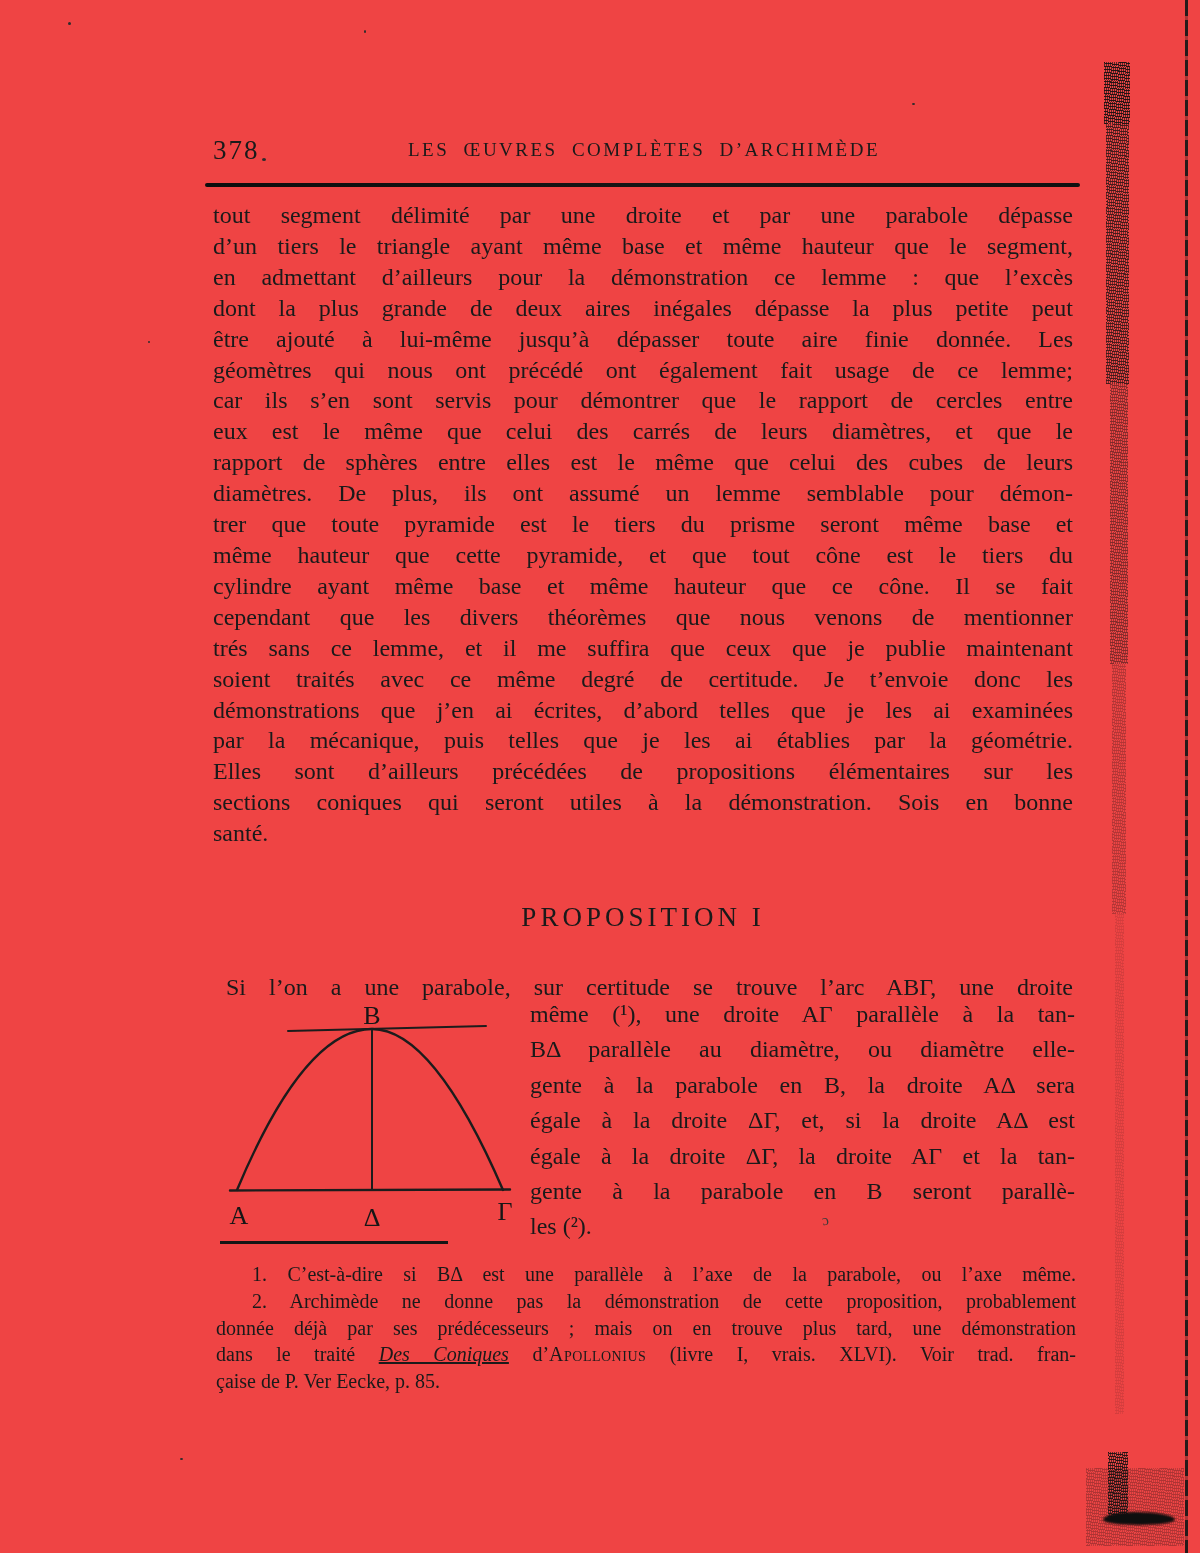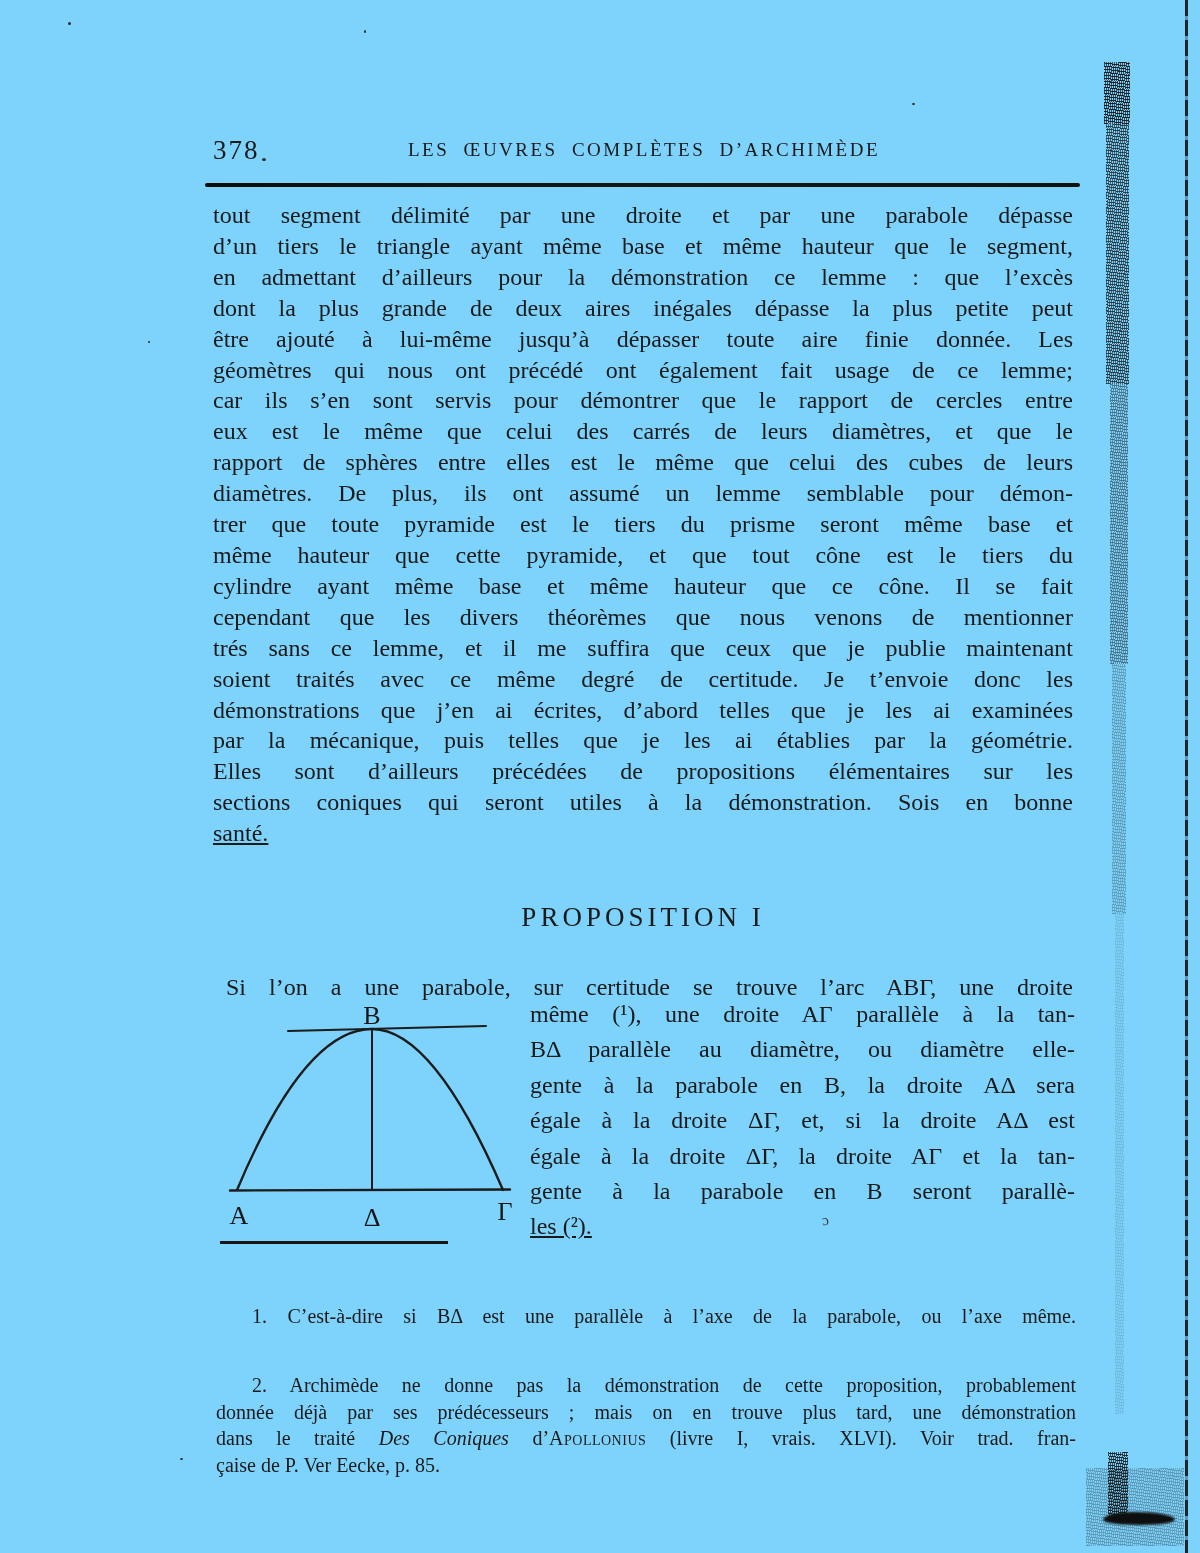--- a/index.html
+++ b/index.html
@@ -1,51 +1,51 @@
 <!DOCTYPE html>
 <html><head>
 <meta charset="utf-8">
 <style>
   html,body{margin:0;padding:0;background:#e8e8e8;}
   #page{
-    position:relative;width:1200px;height:1553px;background:#7dd3fc;
+    position:relative;width:1200px;height:1553px;background:#ef4444;
     font-family:"Liberation Serif","DejaVu Serif",serif;color:#1a1a1a;
     overflow:hidden;margin:0 auto;
   }
   
   #header{position:absolute;left:213px;top:133px;width:862px;height:32px;}
   #page-number{position:absolute;left:0;top:2px;font-size:27px;letter-spacing:2px;}
   #header-title{position:absolute;left:0;right:0;top:6px;text-align:center;
     font-size:19px;letter-spacing:2.5px;word-spacing:7px;}
   #header-rule{position:absolute;left:205px;top:183px;width:875px;height:4px;
     background:linear-gradient(90deg,#0d0d0d 0%,#161616 55%,#101010 100%);
     border-radius:2px;}
   
   #body-lines{position:absolute;left:213px;top:200px;width:860px;
     font-size:24px;line-height:30.9px;}
   .jlines > div{text-align:justify;text-align-last:justify;overflow:hidden;}
-  .jlines > div:last-child{text-align-last:left;text-decoration:underline;}
+  .jlines > div:last-child{text-align-last:left;}
   
   #prop-heading{position:absolute;left:213px;top:902px;width:860px;text-align:center;
     font-size:27px;letter-spacing:4px;}
   #prop-intro{position:absolute;left:213px;top:971px;width:860px;font-size:24px;
     line-height:32px;text-align:justify;text-align-last:justify;text-indent:13px;}
   #wrap-lines{position:absolute;left:530px;top:997px;width:545px;
     font-size:24px;line-height:35.4px;}
   
   #figure{position:absolute;left:218px;top:1000px;width:302px;height:235px;}
   #figure text{font-family:"Liberation Serif","DejaVu Serif",serif;font-size:26px;fill:#161616;}
   
   #footnote-rule{position:absolute;left:220px;top:1241px;width:228px;height:3px;background:#151515;}
   #footnotes{position:absolute;left:216px;top:1261px;width:860px;
     font-size:20px;line-height:26.8px;}
   .fn-line{text-align:justify;text-align-last:justify;overflow:hidden;}
   .fn-line.fn-end{text-align-last:left;}
-  .fn-ind{text-indent:36px;margin-top:42px;}
-  .it{font-style:italic;}
+  .fn-ind{text-indent:36px;}
+  .it{font-style:italic;text-decoration:underline;}
   .sc{font-variant:small-caps;letter-spacing:0.5px;margin-top:26px;}
   
   .noise{position:absolute;background-image:
     repeating-linear-gradient(8deg, rgba(12,12,12,.9) 0 1px, transparent 1px 3px),
     repeating-linear-gradient(98deg, rgba(28,28,28,.75) 0 1px, transparent 1px 2px);}
   #strip-a{left:1104px;top:62px;width:26px;height:62px;opacity:.95;}
   #strip-b{left:1106px;top:124px;width:23px;height:260px;opacity:.8;}
   #strip-c{left:1110px;top:384px;width:18px;height:280px;opacity:.5;}
   #strip-d{left:1112px;top:664px;width:14px;height:250px;opacity:.28;}
   #strip-e{left:1115px;top:914px;width:9px;height:500px;opacity:.12;}

